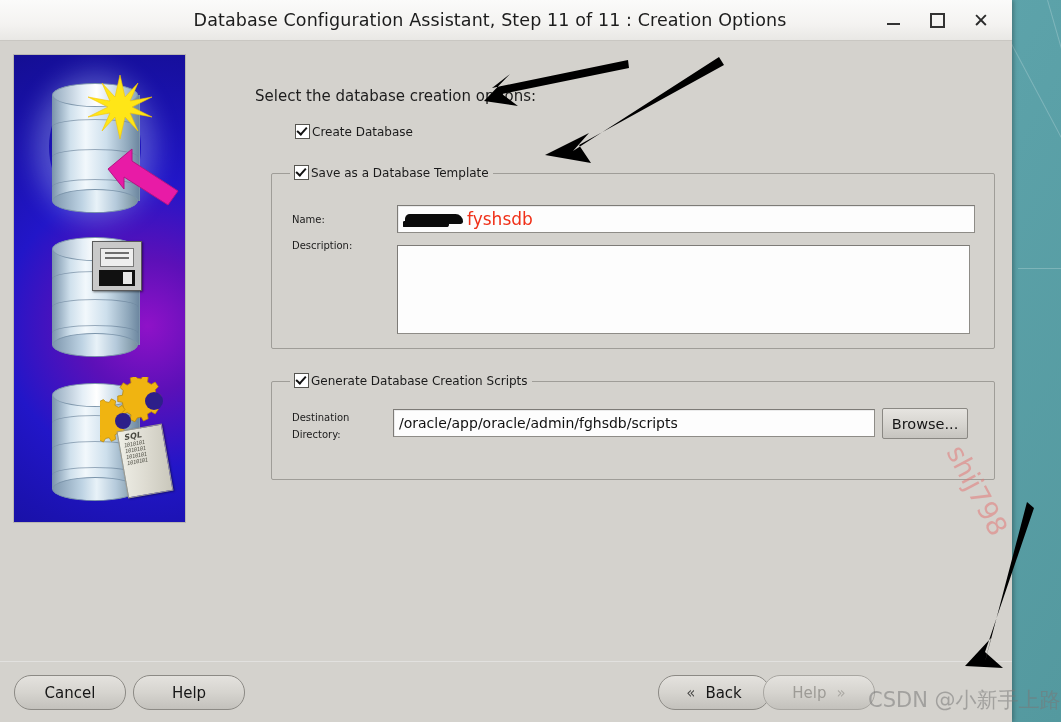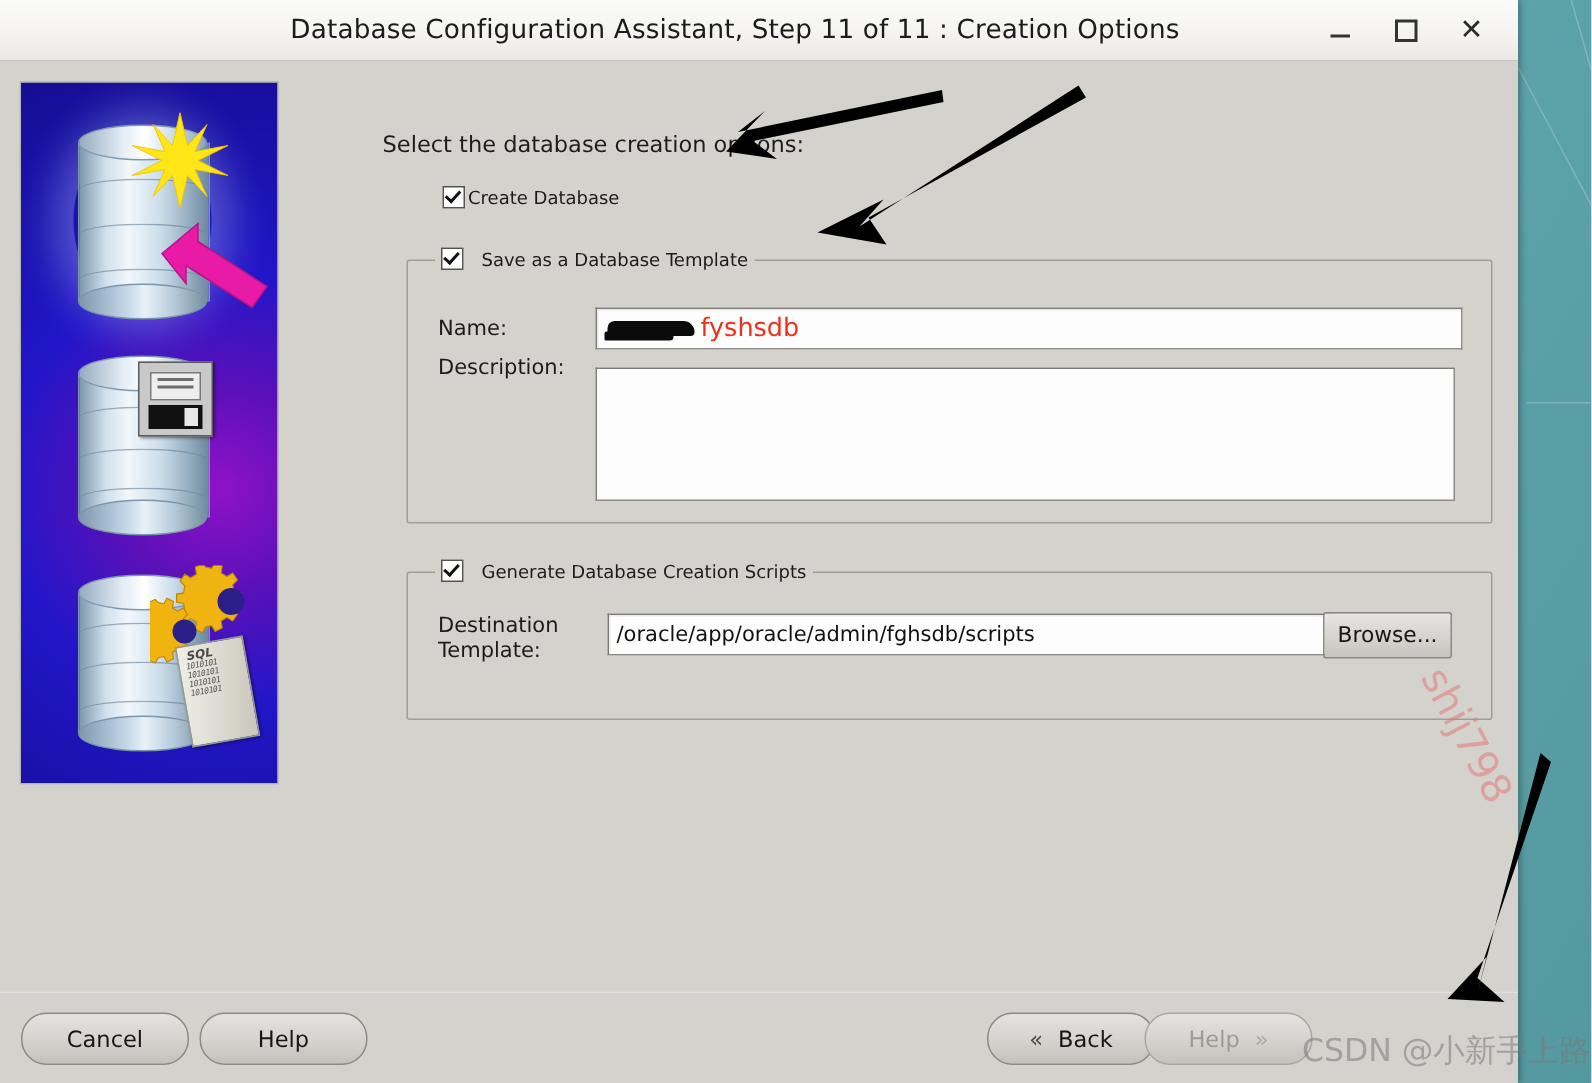--- a/index.html
+++ b/index.html
@@ -197,26 +197,26 @@
   .groupbox {
     position: absolute;
     border: 1px solid #9f9d98;
     border-radius: 2px;
   }
   .group-legend {
     position: absolute;
     top: -9px; left: 18px;
     background: #d4d2cd;
     padding: 0 4px;
-    display: flex; align-items: center; gap: 12px;
+    display: flex; align-items: center; gap: 2px;
   }
 
   .field-label {
     position: absolute;
-    font-size: 14px; color: #1b1b1b;
+    font-size: 10px; color: #1b1b1b;
     line-height: 17px;
   }
   .textfield {
     position: absolute;
     background: #fdfdfd;
     border: 1px solid #8e8c87;
     border-top-color: #7d7b77;
     border-left-color: #7d7b77;
     box-shadow: inset 1px 1px 0 rgba(0,0,0,0.07);
     font-size: 14px;
@@ -454,23 +454,23 @@
       </div>
 
       <div class="groupbox" style="left:31px; top:340px; width:722px; height:97px;">
         <div class="group-legend">
           <span class="checkbox checked"></span>
           <span class="chk-label">Generate Database Creation Scripts</span>
         </div>
 
         <div class="field-label" style="left:20px; top:27px;">
           <div>Destination</div>
-          <div>Template:</div>
-        </div>
-        <div class="textfield" style="left:133px; top:27px; width:475px; height:26px;text-align:right;">
+          <div>Directory:</div>
+        </div>
+        <div class="textfield" style="left:121px; top:27px; width:475px; height:26px;text-align:right;">
           <span>/oracle/app/oracle/admin/fghsdb/scripts</span>
         </div>
         <div class="btn-square" style="left:610px; top:26px; width:84px; height:29px;">Browse...</div>
       </div>
     </div>
   </div>
 
   <div id="bottombar">
     <div class="pill" style="left:14px; top:13px; width:110px;">Cancel</div>
     <div class="pill" style="left:133px; top:13px; width:110px;">Help</div>

